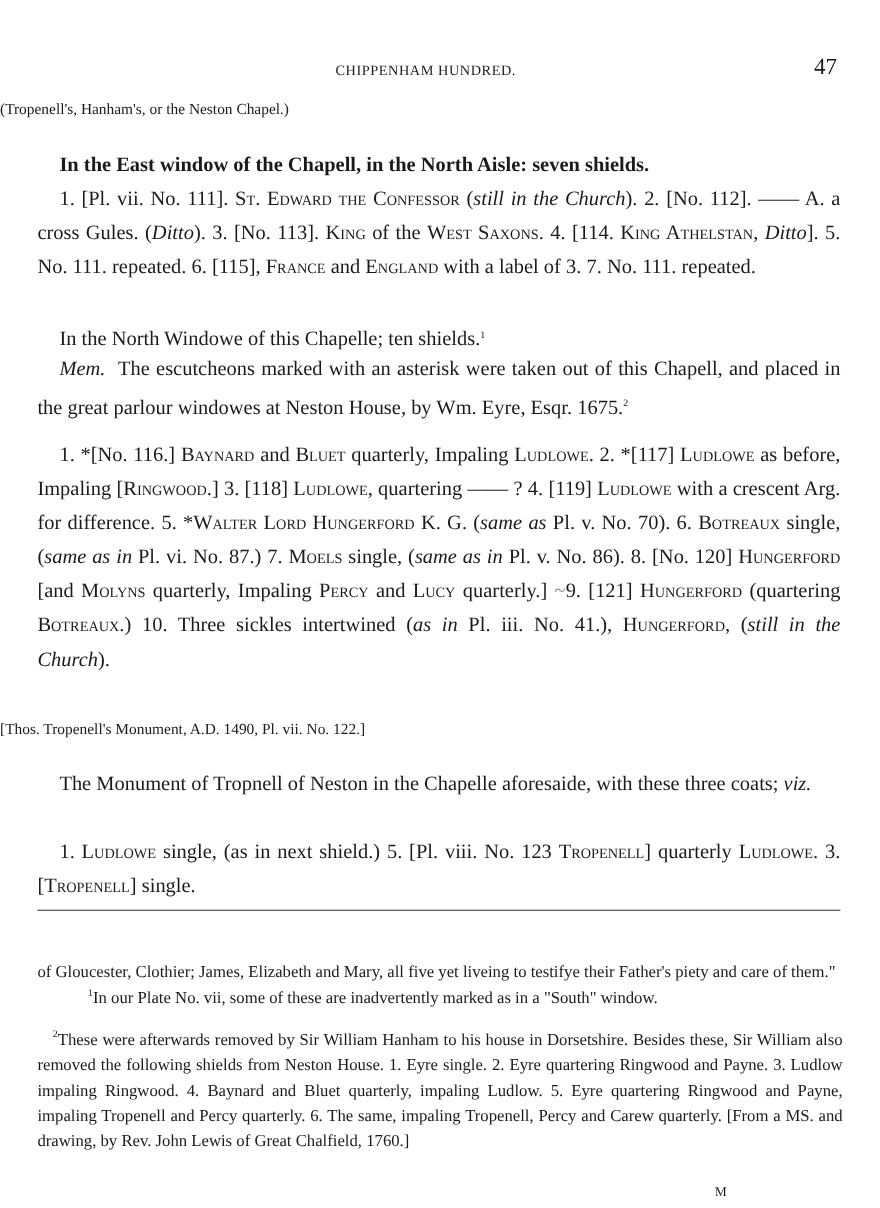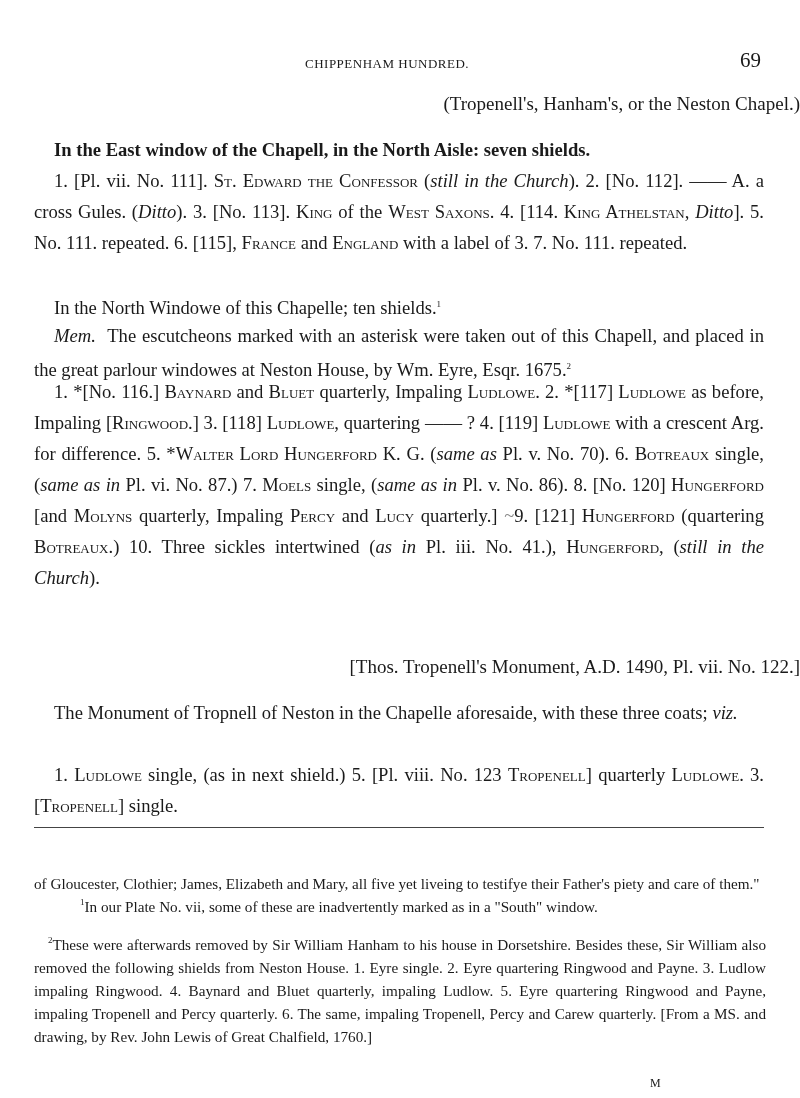--- a/index.html
+++ b/index.html
@@ -3,56 +3,56 @@
 <meta charset="utf-8">
 <style>
   html, body { margin: 0; padding: 0; background: #ffffff; }
   body { width: 800px; height: 1098px; position: relative; overflow: hidden;
          font-family: "Liberation Serif", "DejaVu Serif", serif; color: #1a1a1a; }
   .sc { font-variant: small-caps; }
   .it { font-style: italic; }
   .runhead { position: absolute; top: 46px; left: 0; width: 676px; height: 30px; }
   .runhead .title { position: absolute; left: 305px; top: 10px; font-size: 13px; letter-spacing: 0.5px; }
   .runhead .pageno { position: absolute; left: 740px; top: 2px; font-size: 21px; }
-  .heading { position: absolute; left: 0; width: 800px; text-align: right; font-size: 19px; }
+  .heading { position: absolute; left: 0; width: 800px; text-align: left; font-size: 14px; }
   .para { position: absolute; left: 34px; width: 730px; font-size: 18.6px; line-height: 31px; text-align: justify; text-align-last: left; }
   .para .indent { display: inline-block; width: 20px; }
   .rule { position: absolute; left: 34px; width: 730px; top: 827px; border-top: 1.3px solid #444; }
   .fn { position: absolute; left: 34px; width: 732px; font-size: 15.2px; line-height: 23px; text-align: justify; text-align-last: left; }
   sup { font-size: 9px; vertical-align: 7px; }
   .sig { position: absolute; left: 650px; top: 1076px; font-size: 12px; }
   .stray { color: #888; }
 </style>
 </head>
 <body>
 
 <div class="runhead">
   <span class="title">CHIPPENHAM HUNDRED.</span>
-  <span class="pageno">69</span>
+  <span class="pageno">47</span>
 </div>
 
 <div class="heading" style="top:93px;">(Tropenell's, Hanham's, or the Neston Chapel.)</div>
 
 <div class="para" style="top:134px;font-weight:bold;">
   <span class="indent"></span><span>In the East window of the Chapell, in the North Aisle: seven shields.</span>
 </div>
 
 <div class="para" style="top:165px;">
   <span class="indent"></span><span id="east-items"><span>1. [Pl. vii. No. 111]. </span><span class="sc">St. Edward the Confessor</span><span> (</span><span class="it">still in the Church</span><span>).  2. [No. 112].  —— A. a cross Gules. (</span><span class="it">Ditto</span><span>).  3. [No. 113]. </span><span class="sc">King</span><span> of the </span><span class="sc">West Saxons</span><span>.  4. [114. </span><span class="sc">King Athelstan</span><span>, </span><span class="it">Ditto</span><span>].  5. No. 111. repeated.  6. [115], </span><span class="sc">France</span><span> and </span><span class="sc">England</span><span> with a label of 3.  7. No. 111. repeated.</span></span>
 </div>
 
 <div class="para" style="top:289px;">
   <span class="indent"></span><span>In the North Windowe of this Chapelle; ten shields.</span><sup>1</sup>
 </div>
 
 <div class="para" style="top:320px;">
   <span class="indent"></span><span class="it">Mem.</span>&nbsp;&nbsp;<span>The escutcheons marked with an asterisk were taken out of this Chapell, and placed in the great parlour windowes at Neston House, by Wm. Eyre, Esqr. 1675.</span><sup>2</sup>
 </div>
 
-<div class="para" style="top:376px;">
+<div class="para" style="top:398px;">
   <span class="indent"></span><span id="north-items"><span>1. *[No. 116.] </span><span class="sc">Baynard</span><span> and </span><span class="sc">Bluet</span><span> quarterly, Impaling </span><span class="sc">Ludlowe</span><span>.  2. *[117] </span><span class="sc">Ludlowe</span><span> as before, Impaling [</span><span class="sc">Ringwood</span><span>.]  3. [118] </span><span class="sc">Ludlowe</span><span>, quartering —— ?  4. [119] </span><span class="sc">Ludlowe</span><span> with a crescent Arg. for difference.  5. *</span><span class="sc">Walter Lord Hungerford</span><span> K. G. (</span><span class="it">same as</span><span> Pl. v. No. 70).  6. </span><span class="sc">Botreaux</span><span> single, (</span><span class="it">same as in</span><span> Pl. vi. No. 87.)  7. </span><span class="sc">Moels</span><span> single, (</span><span class="it">same as in</span><span> Pl. v. No. 86).  8. [No. 120] </span><span class="sc">Hungerford</span><span> [and </span><span class="sc">Molyns</span><span> quarterly, Impaling </span><span class="sc">Percy</span><span> and </span><span class="sc">Lucy</span><span> quarterly.] </span><span class="stray">~</span><span>9. [121] </span><span class="sc">Hungerford</span><span> (quartering </span><span class="sc">Botreaux</span><span>.)  10. Three sickles intertwined (</span><span class="it">as in</span><span> Pl. iii. No. 41.), </span><span class="sc">Hungerford</span><span>, (</span><span class="it">still in the Church</span><span>).</span></span>
 </div>
 
 <div class="heading" style="top:656px;">[Thos. Tropenell's Monument, A.D. 1490, Pl. vii. No. 122.]</div>
 
 <div class="para" style="top:697px;">
   <span class="indent"></span><span>The Monument of Tropnell of Neston in the Chapelle aforesaide, with these three coats; </span><span class="it">viz.</span>
 </div>
 
 <div class="para" style="top:759px;">

